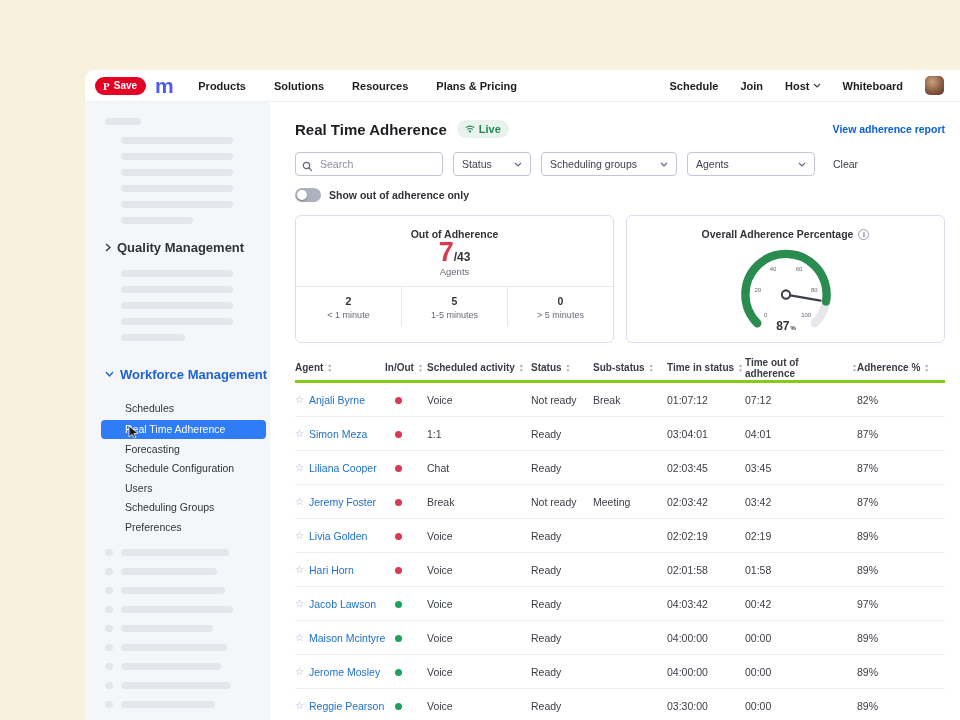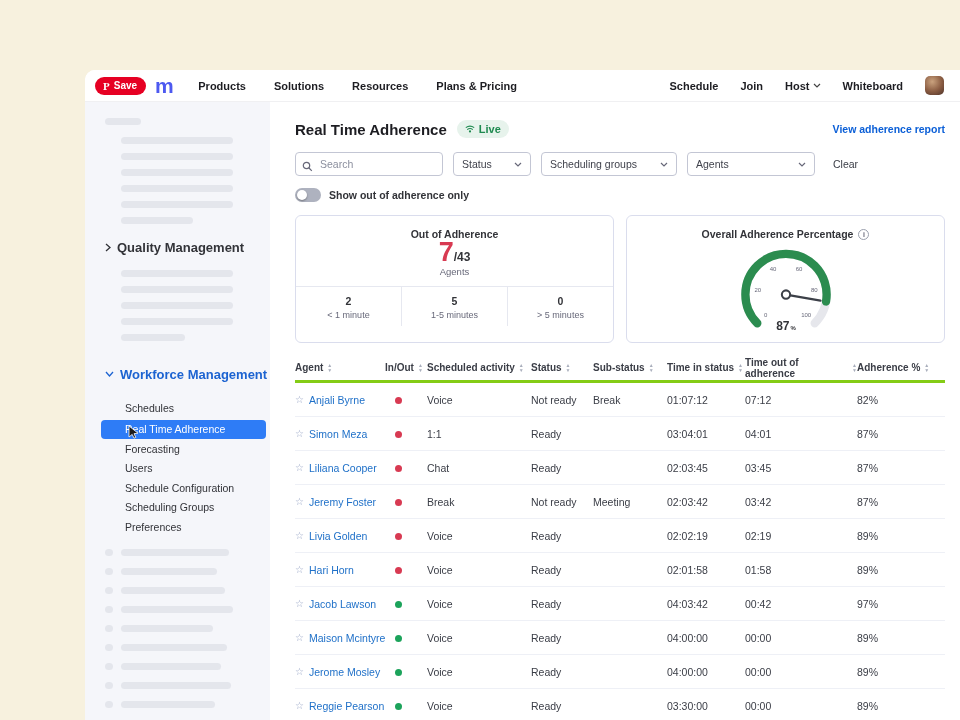--- a/index.html
+++ b/index.html
@@ -174,22 +174,22 @@
 
       <div style="margin-top:16px">
         <div class="sub-item">Schedules</div>
         <div class="sub-item selected">
           <span>Real Time Adherence</span>
           <svg class="cursor" width="11" height="14" viewBox="0 0 11 14">
             <path d="M1 1 L1 12 L4.2 9.4 L6 13.2 L7.8 12.4 L6 8.7 L10 8.2 Z" fill="#1b1b1b" stroke="#fff" stroke-width="0.8"></path>
           </svg>
         </div>
         <div class="sub-item">Forecasting</div>
+        <div class="sub-item">Schedule Configuration</div>
         <div class="sub-item">Users</div>
-        <div class="sub-item">Schedule Configuration</div>
         <div class="sub-item">Scheduling Groups</div>
         <div class="sub-item">Preferences</div>
       </div>
 
       <div style="margin-top:6px">
         <div class="sk-row">
             <div class="sk" style="width:8px"></div>
             <div class="sk" style="width:108px"></div>
           </div>
         <div class="sk-row">

